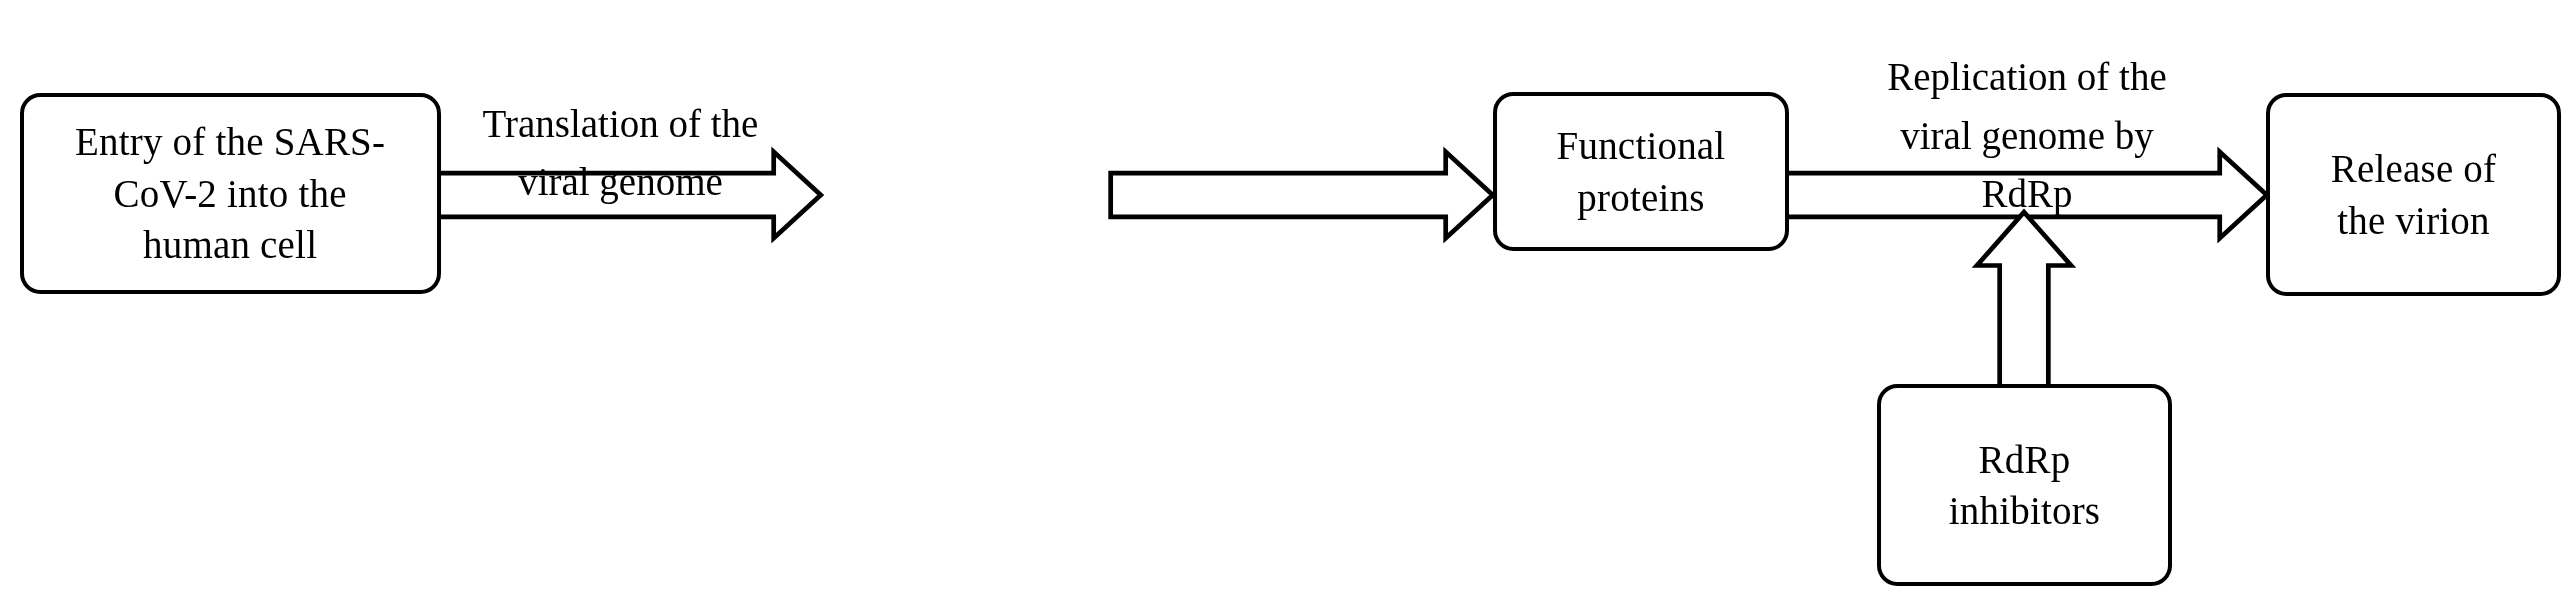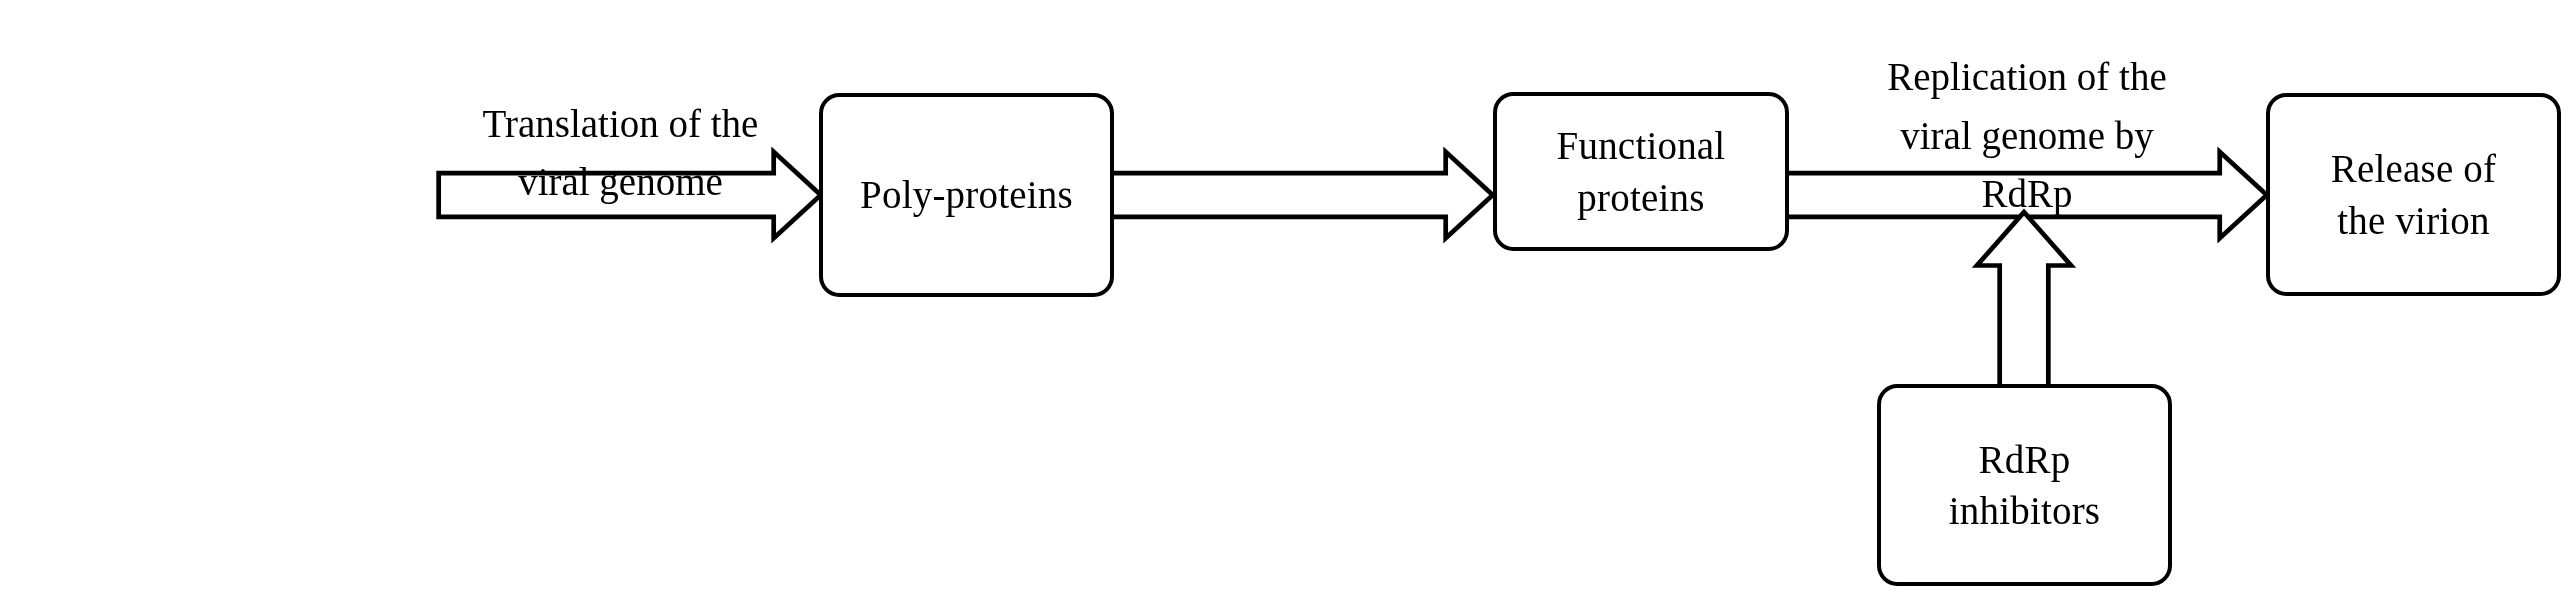--- a/index.html
+++ b/index.html
@@ -73,24 +73,26 @@
   </svg>
 
   <svg class="arrow-svg" style="left:1784px; top:144px; width:487px; height:102px;" viewBox="0 0 620 130">
     <path class="arrow-path" d="M 3 37 L 555 37 L 555 10 L 615 65 L 555 120 L 555 93 L 3 93 Z"></path>
   </svg>
 
   <svg class="arrow-svg" style="left:1969px; top:209px; width:110px; height:182px;" viewBox="0 0 140 232">
     <path class="arrow-path" d="M 70 4 L 130 72 L 101 72 L 101 228 L 39 228 L 39 72 L 10 72 Z"></path>
   </svg>
 
+  <div class="node" style="left:19.6px; top:93px; width:421px; height:201px;">
+    <span class="node-label">Entry of the SARS-
+CoV-2 into the
+human cell</span>
+  </div>
 
-  <div class="node" style="left:819px; top:93px; width:295px; height:204px;">
-    <span class="node-label">Poly-proteins</span>
-  </div>
 
   <div class="node" style="left:1493px; top:92px; width:296px; height:159px;">
     <span class="node-label">Functional
 proteins</span>
   </div>
 
   <div class="node" style="left:2266px; top:93px; width:295px; height:203px;">
     <span class="node-label">Release of
 the virion</span>
   </div>

